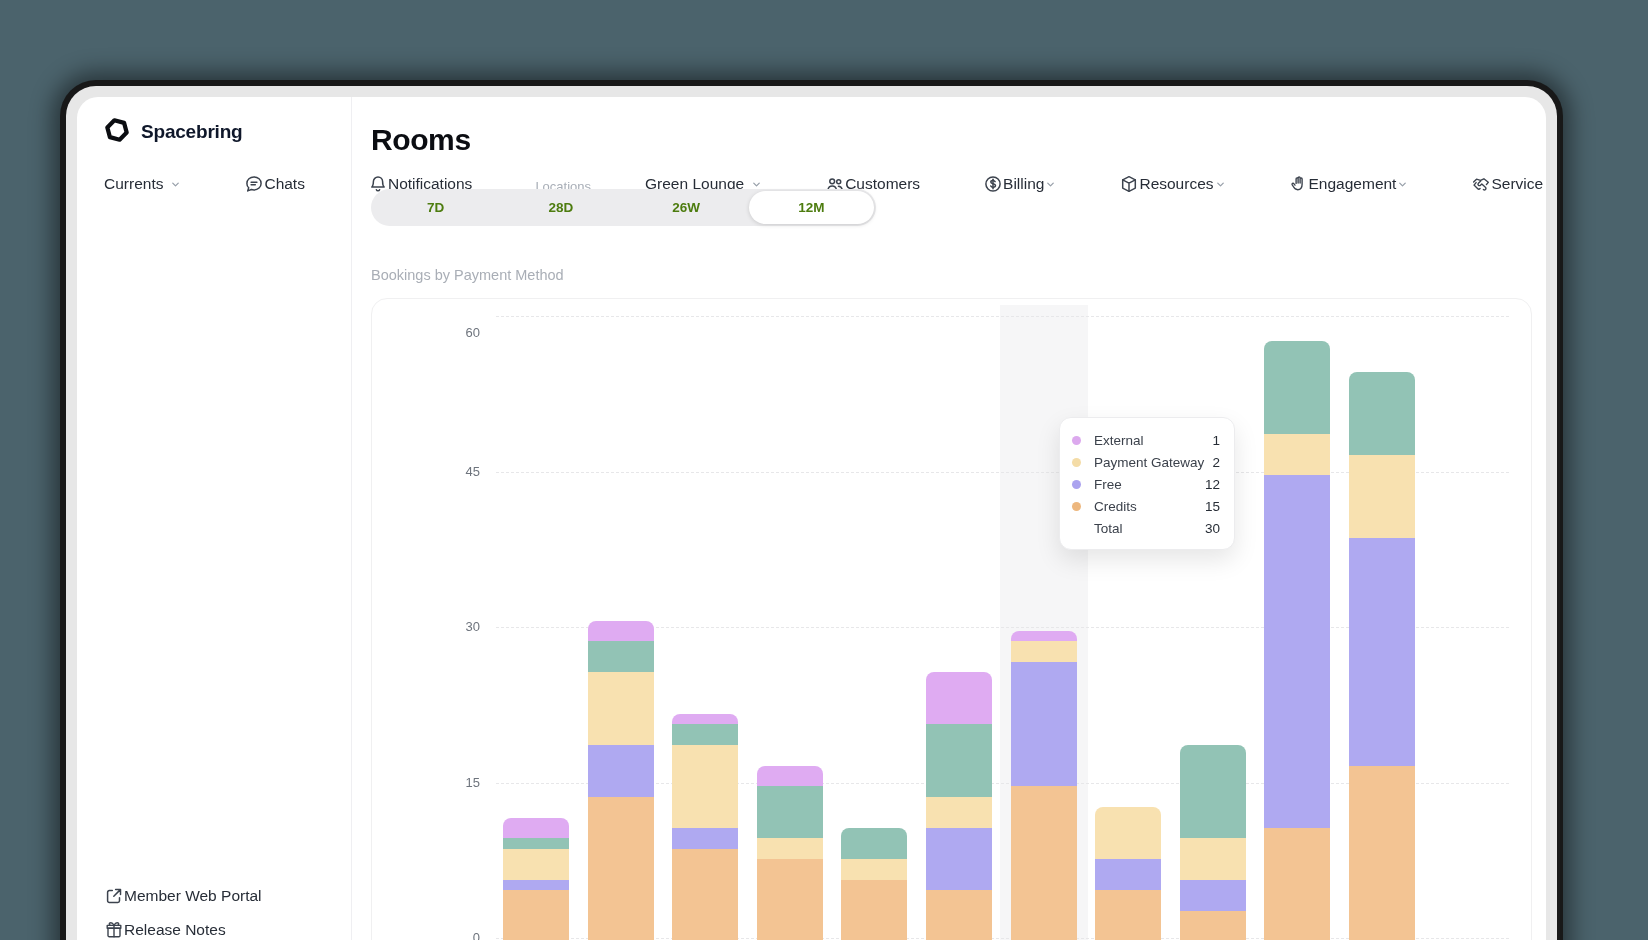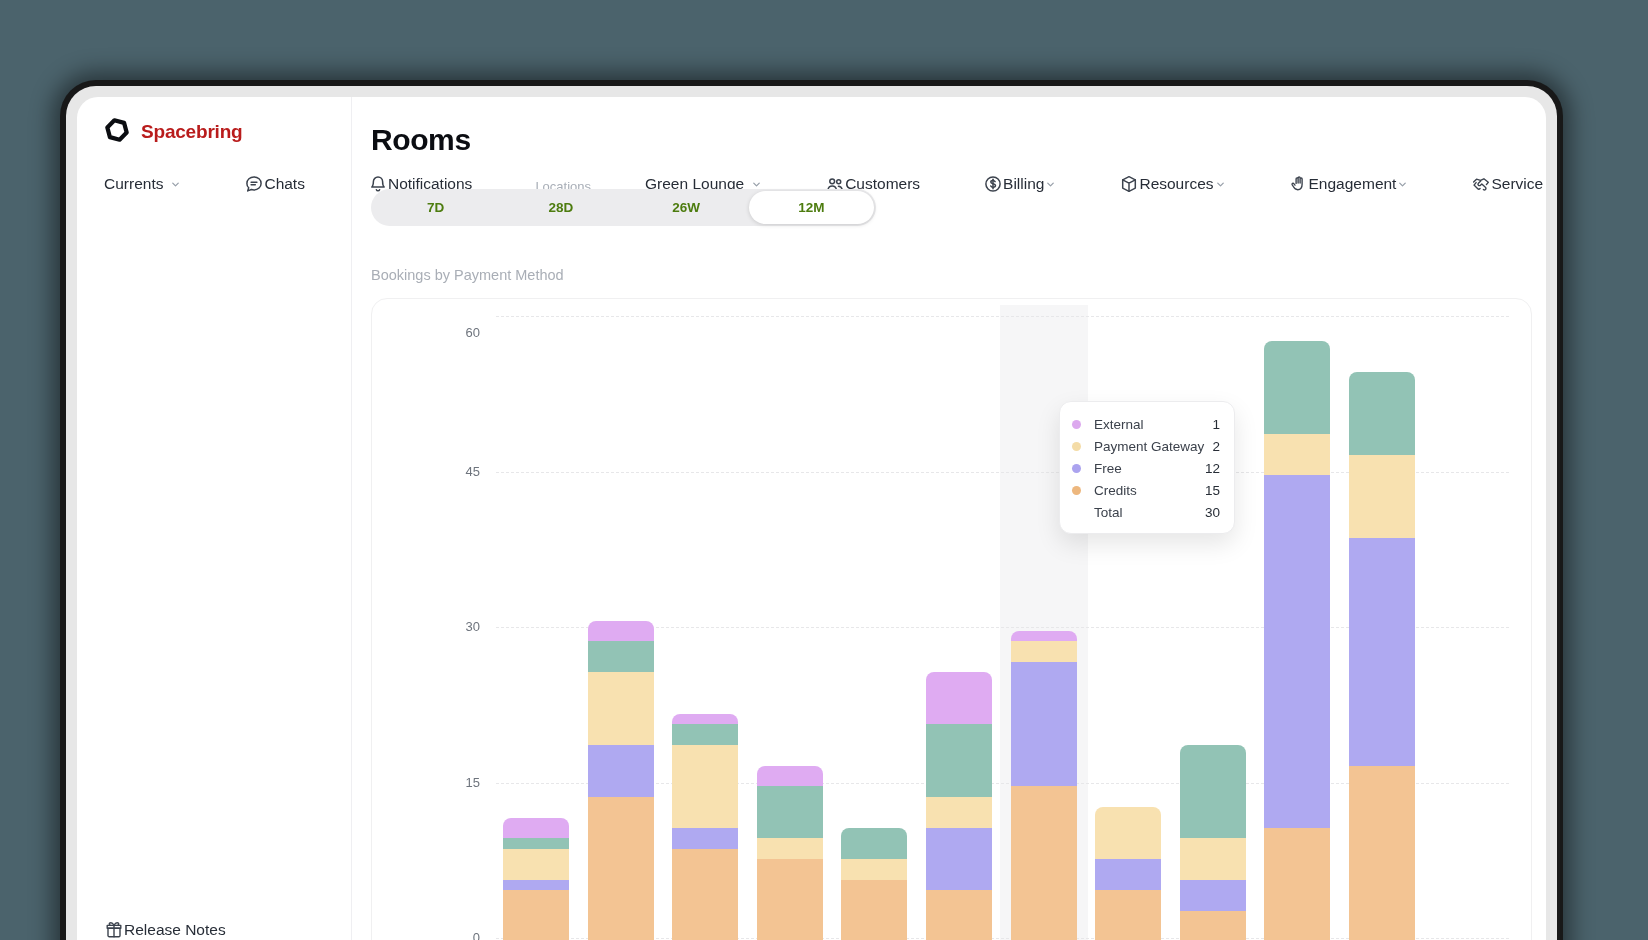--- a/index.html
+++ b/index.html
@@ -18,21 +18,21 @@
     width:100%; height:100%; background:#fff; border-radius:21px;
     display:flex; overflow:hidden;
   }
   
   .sidebar {
     width:275px; flex:0 0 275px; border-right:1px solid #EFEFF2;
     padding-top:20px; padding-bottom:28px;
     display:flex; flex-direction:column;
   }
   .logo-row { display:flex; align-items:center; gap:11px; padding-left:27px; height:30px; }
-  .logo-text { font-size:19px; font-weight:700; color:#b91c1c; letter-spacing:-0.2px; }
+  .logo-text { font-size:19px; font-weight:700; color:#0f172a; letter-spacing:-0.2px; }
   .nav { margin-top:20px; display:flex; flex-direction:row; }
   .nav-item {
     display:flex; align-items:center; height:34px;
     margin:0 26px 0 17px; padding:0 10px; border-radius:10px;
     font-size:15.5px; color:#272D37; cursor:pointer; white-space:nowrap;
   }
   .nav-item.selected { background:#F1F1F3; }
   .nav-item .ico { width:20px; height:20px; flex:0 0 20px; display:flex; align-items:center; justify-content:center; }
   .nav-item.no-ico { gap:6px; }
   .section-label { margin:12px 27px 4px; font-size:13px; color:#A8AEB7; }
@@ -61,21 +61,21 @@
   .ytick {
     position:absolute; left:0; width:108px; text-align:right;
     font-size:13px; color:#6E747D;
   }
   .hover-band { position:absolute; background:#F6F6F7; top:6px; bottom:0; width:88px; }
   .bar {
     position:absolute; width:66px; display:flex; flex-direction:column;
     border-radius:8px 8px 0 0; overflow:hidden;
   }
   .tooltip {
-    position:absolute; left:687px; top:102px; width:176px;
+    position:absolute; left:687px; top:118px; width:176px;
     background:#fff; border:1px solid #ECECEE; border-radius:12px;
     box-shadow:0 10px 24px rgba(0,0,0,.10); padding:11px 14px 10px 12px; z-index:6;
   }
   .tt-row { display:flex; align-items:center; height:22px; font-size:13.5px; color:#3B414B; }
   .tt-dot { width:9px; height:9px; border-radius:50%; margin-right:13px; flex:0 0 9px; }
   .tt-label { white-space:nowrap; }
   .tt-val { margin-left:auto; color:#272D36; }
   .tt-total .tt-label { padding-left:22px; }
 </style>
 </head>
@@ -220,20 +220,29 @@
           <span class="chev">
               <svg width="11" height="11" viewBox="0 0 12 12">
                 <path d="M3 4.5l3 3 3-3" stroke="#98A0AA" stroke-width="1.4" fill="none" stroke-linecap="round" stroke-linejoin="round"></path>
               </svg>
             </span>
         </div>
 
       </div>
 
       <div class="sidebar-footer">
+        <div class="nav-item">
+          <span class="ico">
+              <svg width="20" height="20" viewBox="0 0 20 20" fill="none" stroke="#3C434E" stroke-width="1.5" stroke-linecap="round" stroke-linejoin="round">
+                <path d="M8.3 4.6H5.3a1.7 1.7 0 0 0-1.7 1.7v8.5a1.7 1.7 0 0 0 1.7 1.7h8.5a1.7 1.7 0 0 0 1.7-1.7v-3"></path>
+                <path d="M11.6 3.6h4.9v4.9M16.1 3.9l-6.3 6.3"></path>
+              </svg>
+            </span>
+          <span>Member Web Portal</span>
+        </div>
         <div class="nav-item">
           <span class="ico">
               <svg width="20" height="20" viewBox="0 0 20 20" fill="none" stroke="#3C434E" stroke-width="1.4" stroke-linecap="round" stroke-linejoin="round">
                 <path d="M4 8.2h12v7.3a1.2 1.2 0 0 1-1.2 1.2H5.2A1.2 1.2 0 0 1 4 15.5z"></path>
                 <path d="M3.2 5.4h13.6v2.8H3.2z"></path>
                 <path d="M10 5.4v11.3"></path>
                 <path d="M10 5.4S8.6 2.8 6.9 2.8c-1 0-1.7.6-1.7 1.3 0 .8.7 1.3 1.7 1.3M10 5.4s1.4-2.6 3.1-2.6c1 0 1.7.6 1.7 1.3 0 .8-.7 1.3-1.7 1.3"></path>
               </svg>
             </span>
           <span>Release Notes</span>

